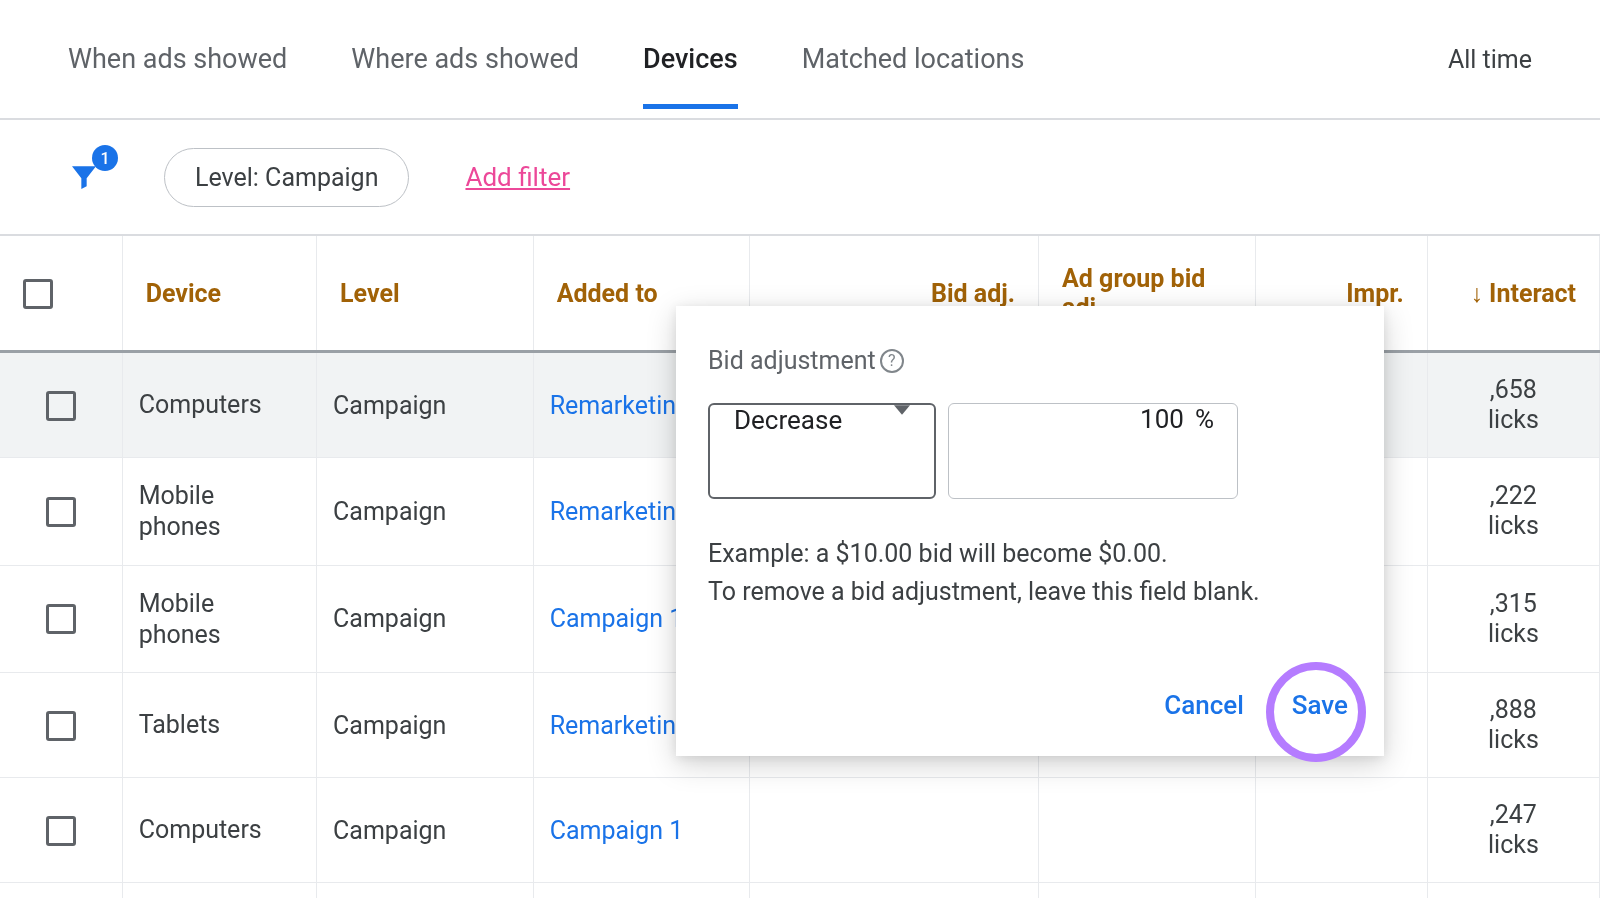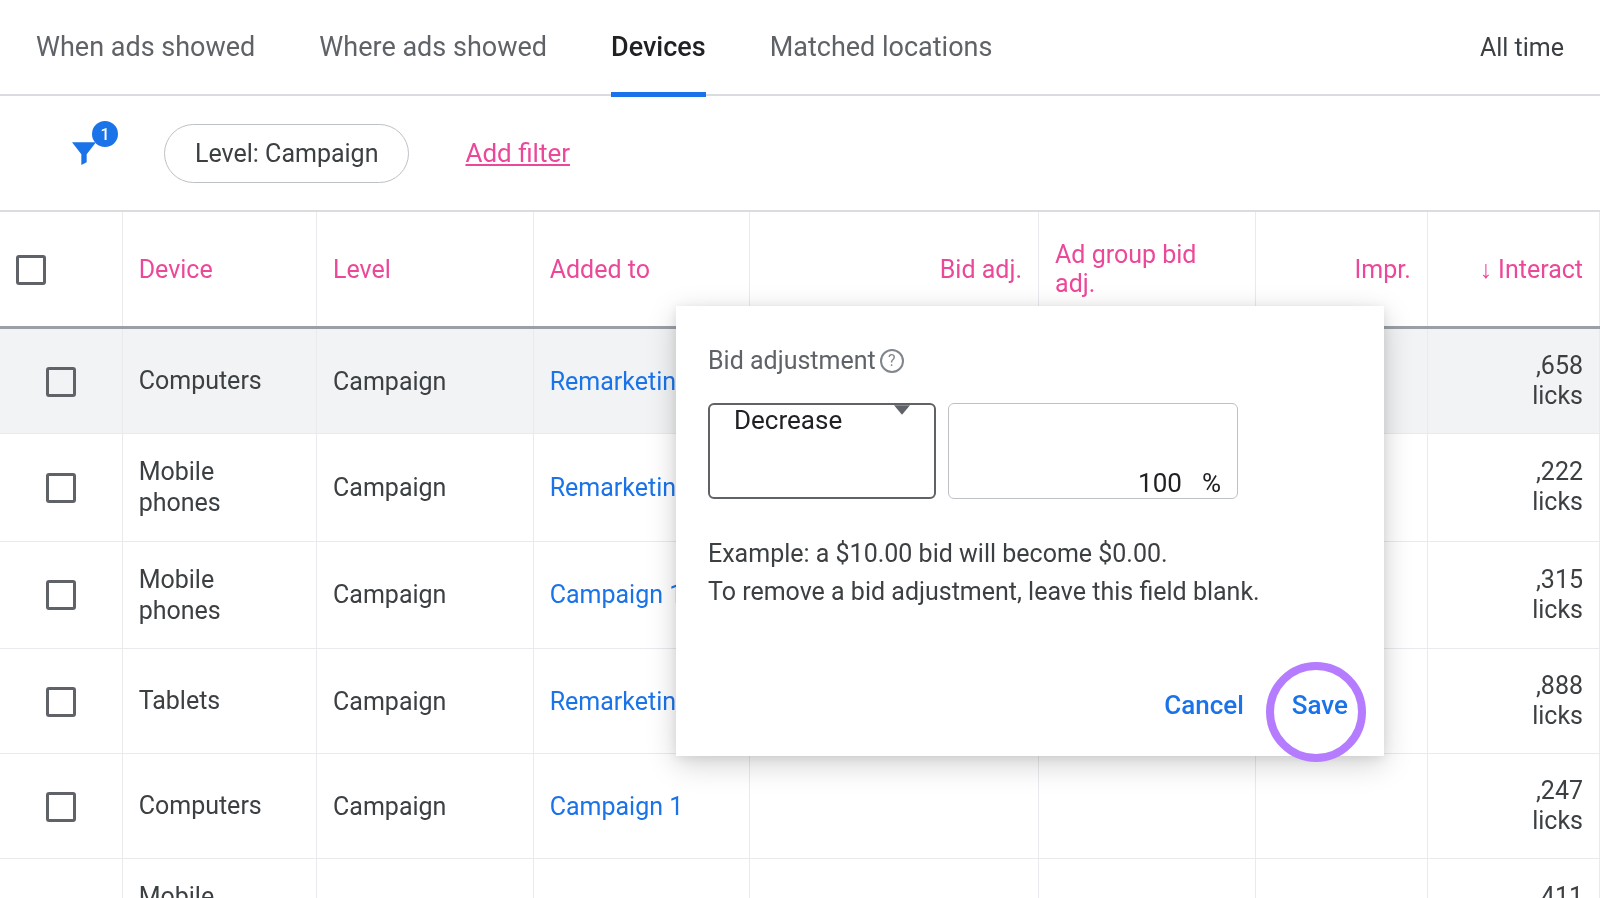--- a/index.html
+++ b/index.html
@@ -1,33 +1,33 @@
 <!DOCTYPE html>
 <html><head>
   <meta charset="utf-8">
   <style>
     * { box-sizing: border-box; margin: 0; padding: 0; }
     body { font-family: 'Google Sans', Roboto, Arial, sans-serif; background: #fff; color: #3c4043; width: 1600px; overflow: hidden; }
 
-    .tabs-bar { display: flex; align-items: center; height: 96px; border-bottom: 2px solid #dadce0; padding: 0 36px; gap: 64px; }
+    .tabs-bar { display: flex; align-items: center; height: 120px; border-bottom: 2px solid #dadce0; padding: 0 68px; gap: 64px; }
     .tab { font-size: 27px; color: #5f6368; cursor: pointer; height: 96px; display: flex; align-items: center; position: relative; }
     .tab.active { color: #202124; font-weight: 500; }
     .tab.active::after { content: ""; position: absolute; bottom: -2px; left: 0; right: 0; height: 5px; background: #1a73e8; }
     .spacer { flex: 1; }
     .time-range { font-size: 25px; color: #3c4043; }
 
     .filter-bar { display: flex; align-items: center; height: 116px; padding: 0 60px; gap: 56px; border-bottom: 2px solid #dadce0; }
     .filter-icon { position: relative; width: 48px; height: 48px; display:flex; align-items:center; justify-content:center; cursor: pointer; }
     .filter-icon svg { width: 32px; height: 32px; fill: #1a73e8; }
     .filter-badge { position: absolute; top: -8px; right: -10px; width: 26px; height: 26px; border-radius: 50%; background: #1a73e8; color: #fff; font-size: 16px; font-weight: 500; display:flex; align-items:center; justify-content:center; }
     .filter-chip { border: 1.5px solid #bdc1c6; border-radius: 40px; padding: 14px 30px; font-size: 25px; color: #3c4043; cursor: pointer; }
     .add-filter { font-size: 26px; color: #ec4899; cursor: pointer; text-decoration: underline; }
 
     table.data { width: 100%; border-collapse: collapse; table-layout: fixed; }
-    table.data th { text-align: left; font-size: 25px; font-weight: 400; color: #ec4899; padding: 28px 16px; border-bottom: 3px solid #9aa0a6; border-right: 1px solid #e8eaed; background:#fff;}
+    table.data th { text-align: left; font-size: 25px; font-weight: 700; color: #a16207; padding: 28px 23px; border-bottom: 3px solid #9aa0a6; border-right: 1px solid #e8eaed; background:#fff;}
     table.data th.right { text-align: right; }
     table.data td { font-size: 25px; color: #3c4043; padding: 22px 16px; border-bottom: 1px solid #e8eaed; border-right: 1px solid #e8eaed; background: #fff; vertical-align: middle;}
     table.data tr.sel td { background: #f1f3f4; }
     .link { color: #1a73e8; cursor: pointer; }
     .checkbox { width: 30px; height: 30px; border: 3px solid #5f6368; border-radius: 3px; display:inline-block; cursor: pointer; vertical-align: middle;}
     td.right, th.right { text-align: right; }
     td.center, th.center { text-align: center; }
     .device-cell { white-space: normal; line-height: 1.25; }
     .sort-arrow { display:inline-block; margin-right: 6px;}
 
@@ -39,28 +39,28 @@
     .col-adgroup { width: 195px; }
     .col-impr { width: 155px; }
     .col-inter { width: 155px; }
 
     .popover { position: absolute; top: 306px; left: 676px; width: 708px; background: #fff; box-shadow: 0 2px 10px rgba(0,0,0,.08), 0 8px 28px rgba(0,0,0,.18); padding: 40px 32px 28px 32px; z-index: 10; }
     .pop-title { font-size: 25px; color: #5f6368; display:flex; align-items:center; gap: 4px; margin-bottom: 28px;}
     .help-icon { width: 24px; height: 24px; border: 2px solid #80868b; border-radius: 50%; display:inline-flex; align-items:center; justify-content:center; font-size: 16px; color:#80868b; cursor:pointer;}
     .inputs-row { display:flex; gap: 12px; margin-bottom: 36px; }
     .select-box { width: 228px; height: 96px; border: 2px solid #5f6368; border-radius: 6px; display:flex; align-items:flex-start; justify-content: space-between; padding: 0 24px; font-size: 26px; color:#202124; cursor:pointer;}
     .select-box svg { width: 16px; height: 10px; fill:#5f6368;}
-    .value-box { width: 290px; height: 96px; border: 1.5px solid #bdc1c6; border-radius: 6px; display:flex; align-items:flex-end; justify-content:flex-end; padding: 0 16px; font-size: 26px; color:#202124; gap:20px;}
+    .value-box { width: 290px; height: 96px; border: 1.5px solid #bdc1c6; border-radius: 6px; display:flex; align-items:flex-start; justify-content:flex-end; padding: 0 23px; font-size: 26px; color:#202124; gap:11px;}
     .value-box input { border:none; outline:none; font-size:26px; text-align:right; width: 100px; font-family:inherit; color:#202124;}
     .example { font-size: 25px; color: #3c4043; line-height: 1.5; margin-bottom: 32px;}
     .actions { display:flex; justify-content:flex-end; gap: 40px; align-items:center;}
     .btn-text { font-size: 26px; font-weight: 500; color: #1a73e8; cursor:pointer; padding: 8px 4px; margin-top: 40px;}
     .save-ring { position:absolute; width: 100px; height:100px; border: 8px solid #b57cff; border-radius:50%; right: 18px; bottom: -6px; pointer-events:none;}
 
-    .interactions-cell { white-space: normal; line-height: 1.2; text-align:right;}
+    .interactions-cell { white-space: normal; line-height: 1.2; text-align:center;}
   </style>
 </head>
 <body>
 
 <div class="tabs-bar">
   <div class="tab">When ads showed</div>
   <div class="tab">Where ads showed</div>
   <div class="tab active">Devices</div>
   <div class="tab">Matched locations</div>
   <div class="spacer"></div>

